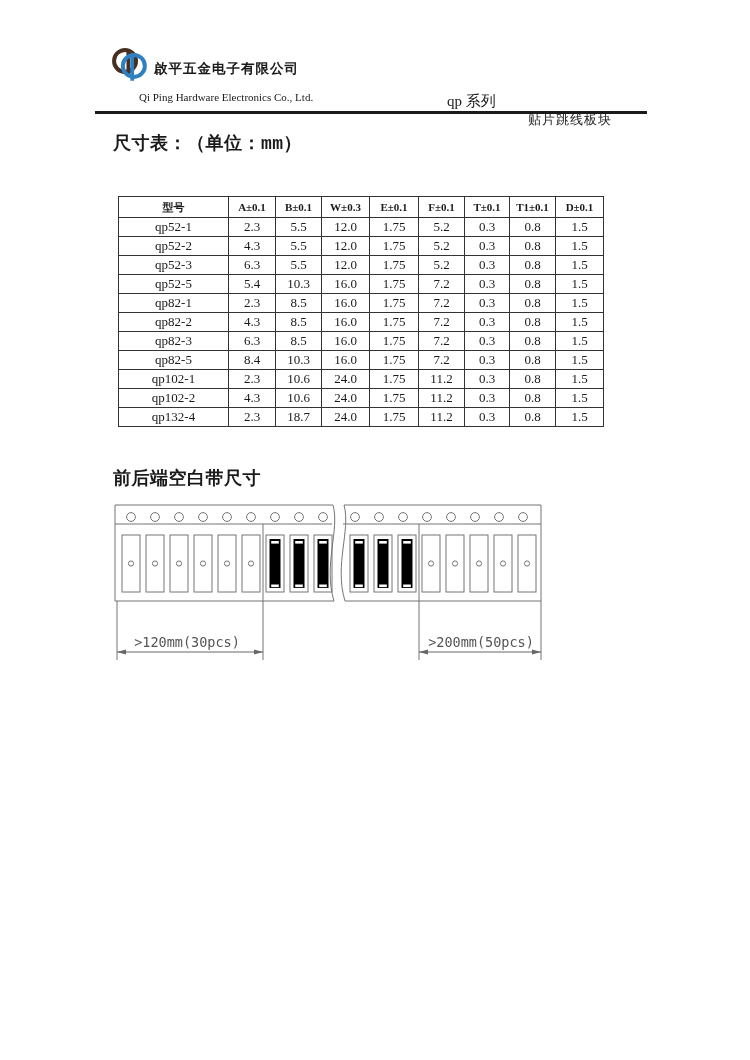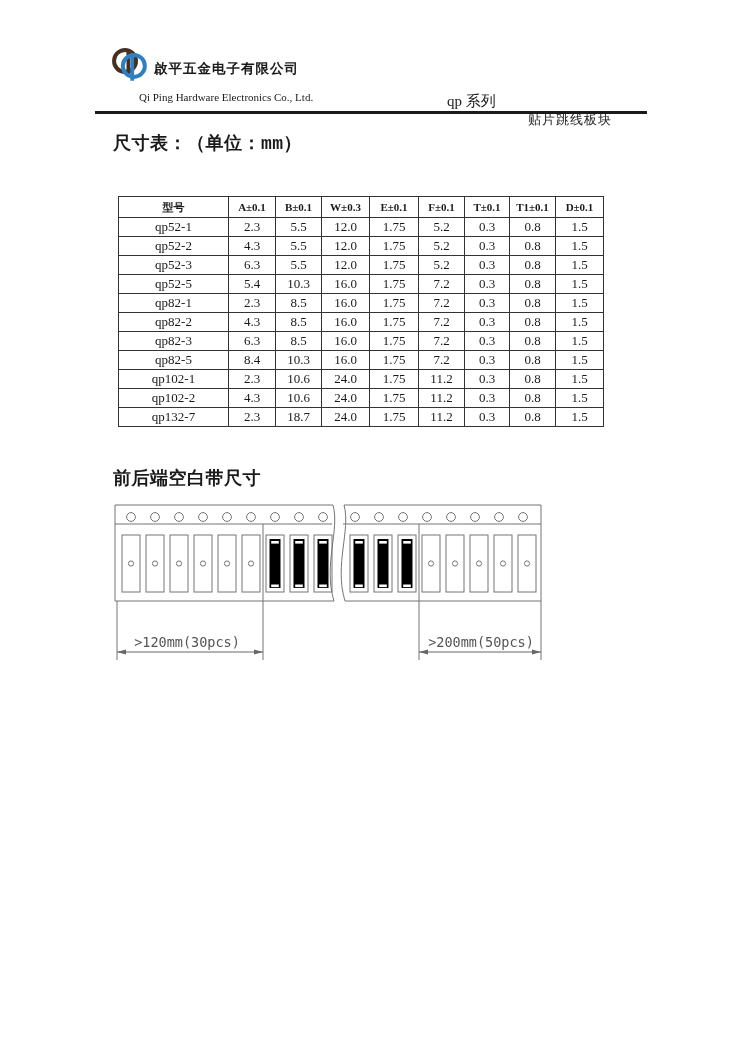--- a/index.html
+++ b/index.html
@@ -196,21 +196,21 @@
           <td>4.3</td>
           <td>10.6</td>
           <td>24.0</td>
           <td>1.75</td>
           <td>11.2</td>
           <td>0.3</td>
           <td>0.8</td>
           <td>1.5</td>
         </tr>
         <tr>
-          <td>qp132-7</td>
+          <td>qp132-4</td>
           <td>2.3</td>
           <td>18.7</td>
           <td>24.0</td>
           <td>1.75</td>
           <td>11.2</td>
           <td>0.3</td>
           <td>0.8</td>
           <td>1.5</td>
         </tr>
       </tbody>

